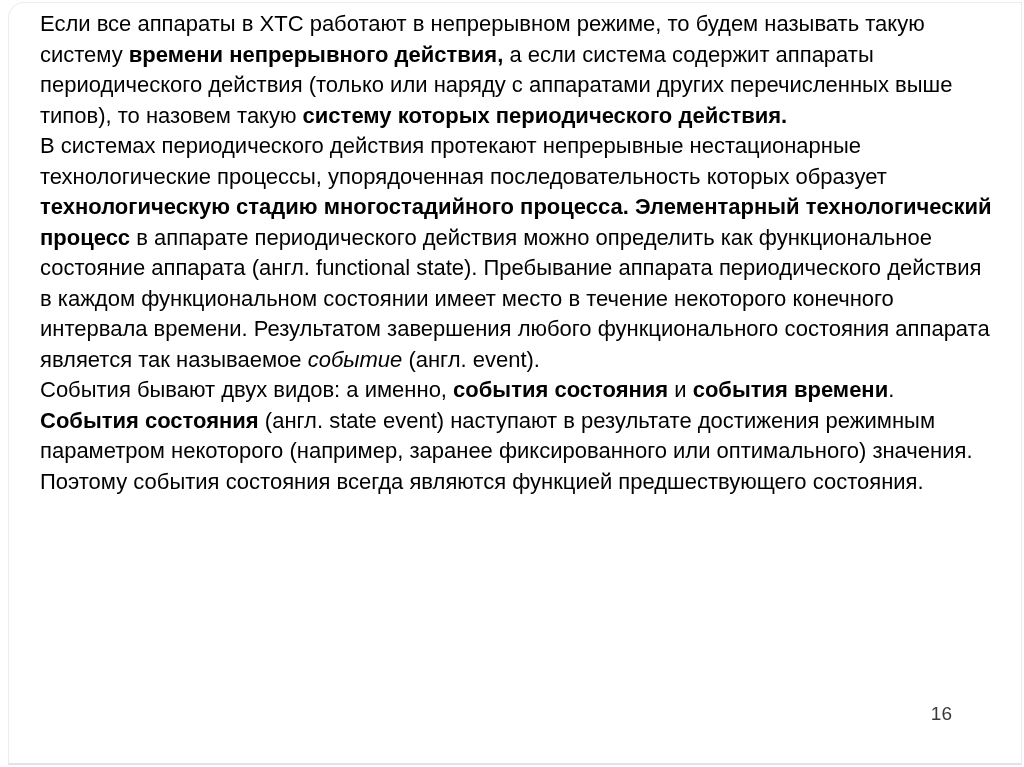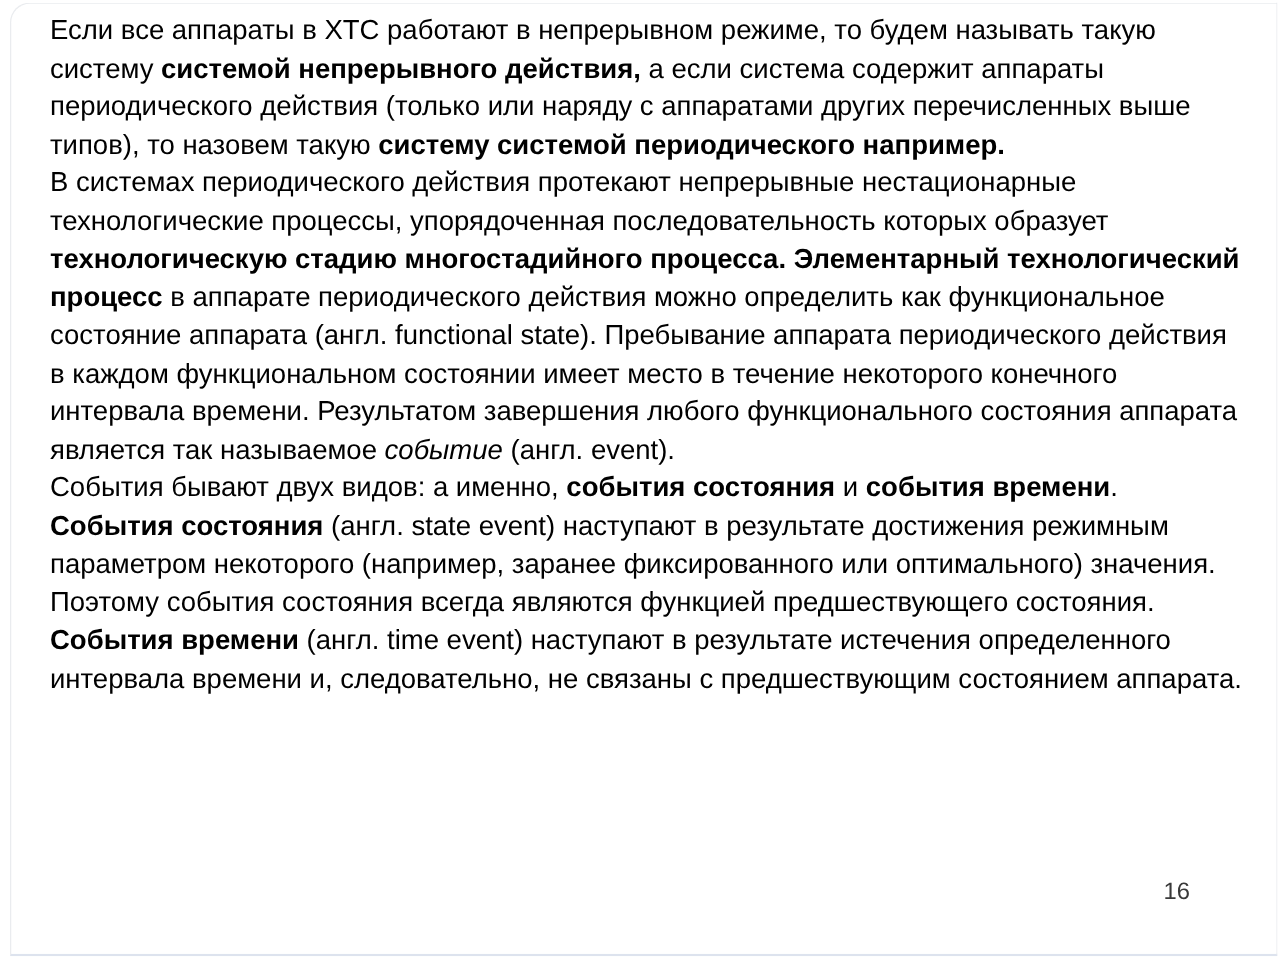--- a/index.html
+++ b/index.html
@@ -48,19 +48,18 @@
     line-height: 22px;
     color: var(--pagenum, #3a3a3a);
   }
 </style>
 </head>
 <body>
 
 <div class="slide">
   <div class="frame"></div>
   <div class="content">
-      <p class="para"><span>Если все аппараты в ХТС работают в непрерывном режиме, то будем называть такую систему </span><span class="b">системой непрерывного действия,</span><span> а если система содержит аппараты периодического действия (только или наряду с аппаратами других перечисленных выше типов), то назовем такую </span><span class="b">систему системой периодического например.</span></p>
+      <p class="para"><span>Если все аппараты в ХТС работают в непрерывном режиме, то будем называть такую систему </span><span class="b">времени непрерывного действия,</span><span> а если система содержит аппараты периодического действия (только или наряду с аппаратами других перечисленных выше типов), то назовем такую </span><span class="b">систему которых периодического действия.</span></p>
       <p class="para"><span>В системах периодического действия протекают непрерывные нестационарные технологические процессы, упорядоченная последовательность которых образует </span><span class="b">технологическую стадию многостадийного процесса. Элементарный технологический процесс</span><span> в аппарате периодического действия можно определить как функциональное состояние аппарата (англ. functional state). Пребывание аппарата периодического действия в каждом функциональном состоянии имеет место в течение некоторого конечного интервала времени. Результатом завершения любого функционального состояния аппарата является так называемое </span><span class="i">событие</span><span> (англ. event).</span></p>
       <p class="para"><span>События бывают двух видов: а именно, </span><span class="b">события состояния</span><span> и </span><span class="b">события времени</span><span>. </span><span class="b">События состояния</span><span> (англ. state event) наступают в результате достижения режимным параметром некоторого (например, заранее фиксированного или оптимального) значения. Поэтому события состояния всегда являются функцией предшествующего состояния.</span></p>
-      <p class="para"><span class="b">События времени</span><span> (англ. time event) наступают в результате истечения определенного интервала времени и, следовательно, не связаны с предшествующим состоянием аппарата.</span></p>
     </div>
   <div class="page-number">16</div>
 </div>
 
 </body></html>

